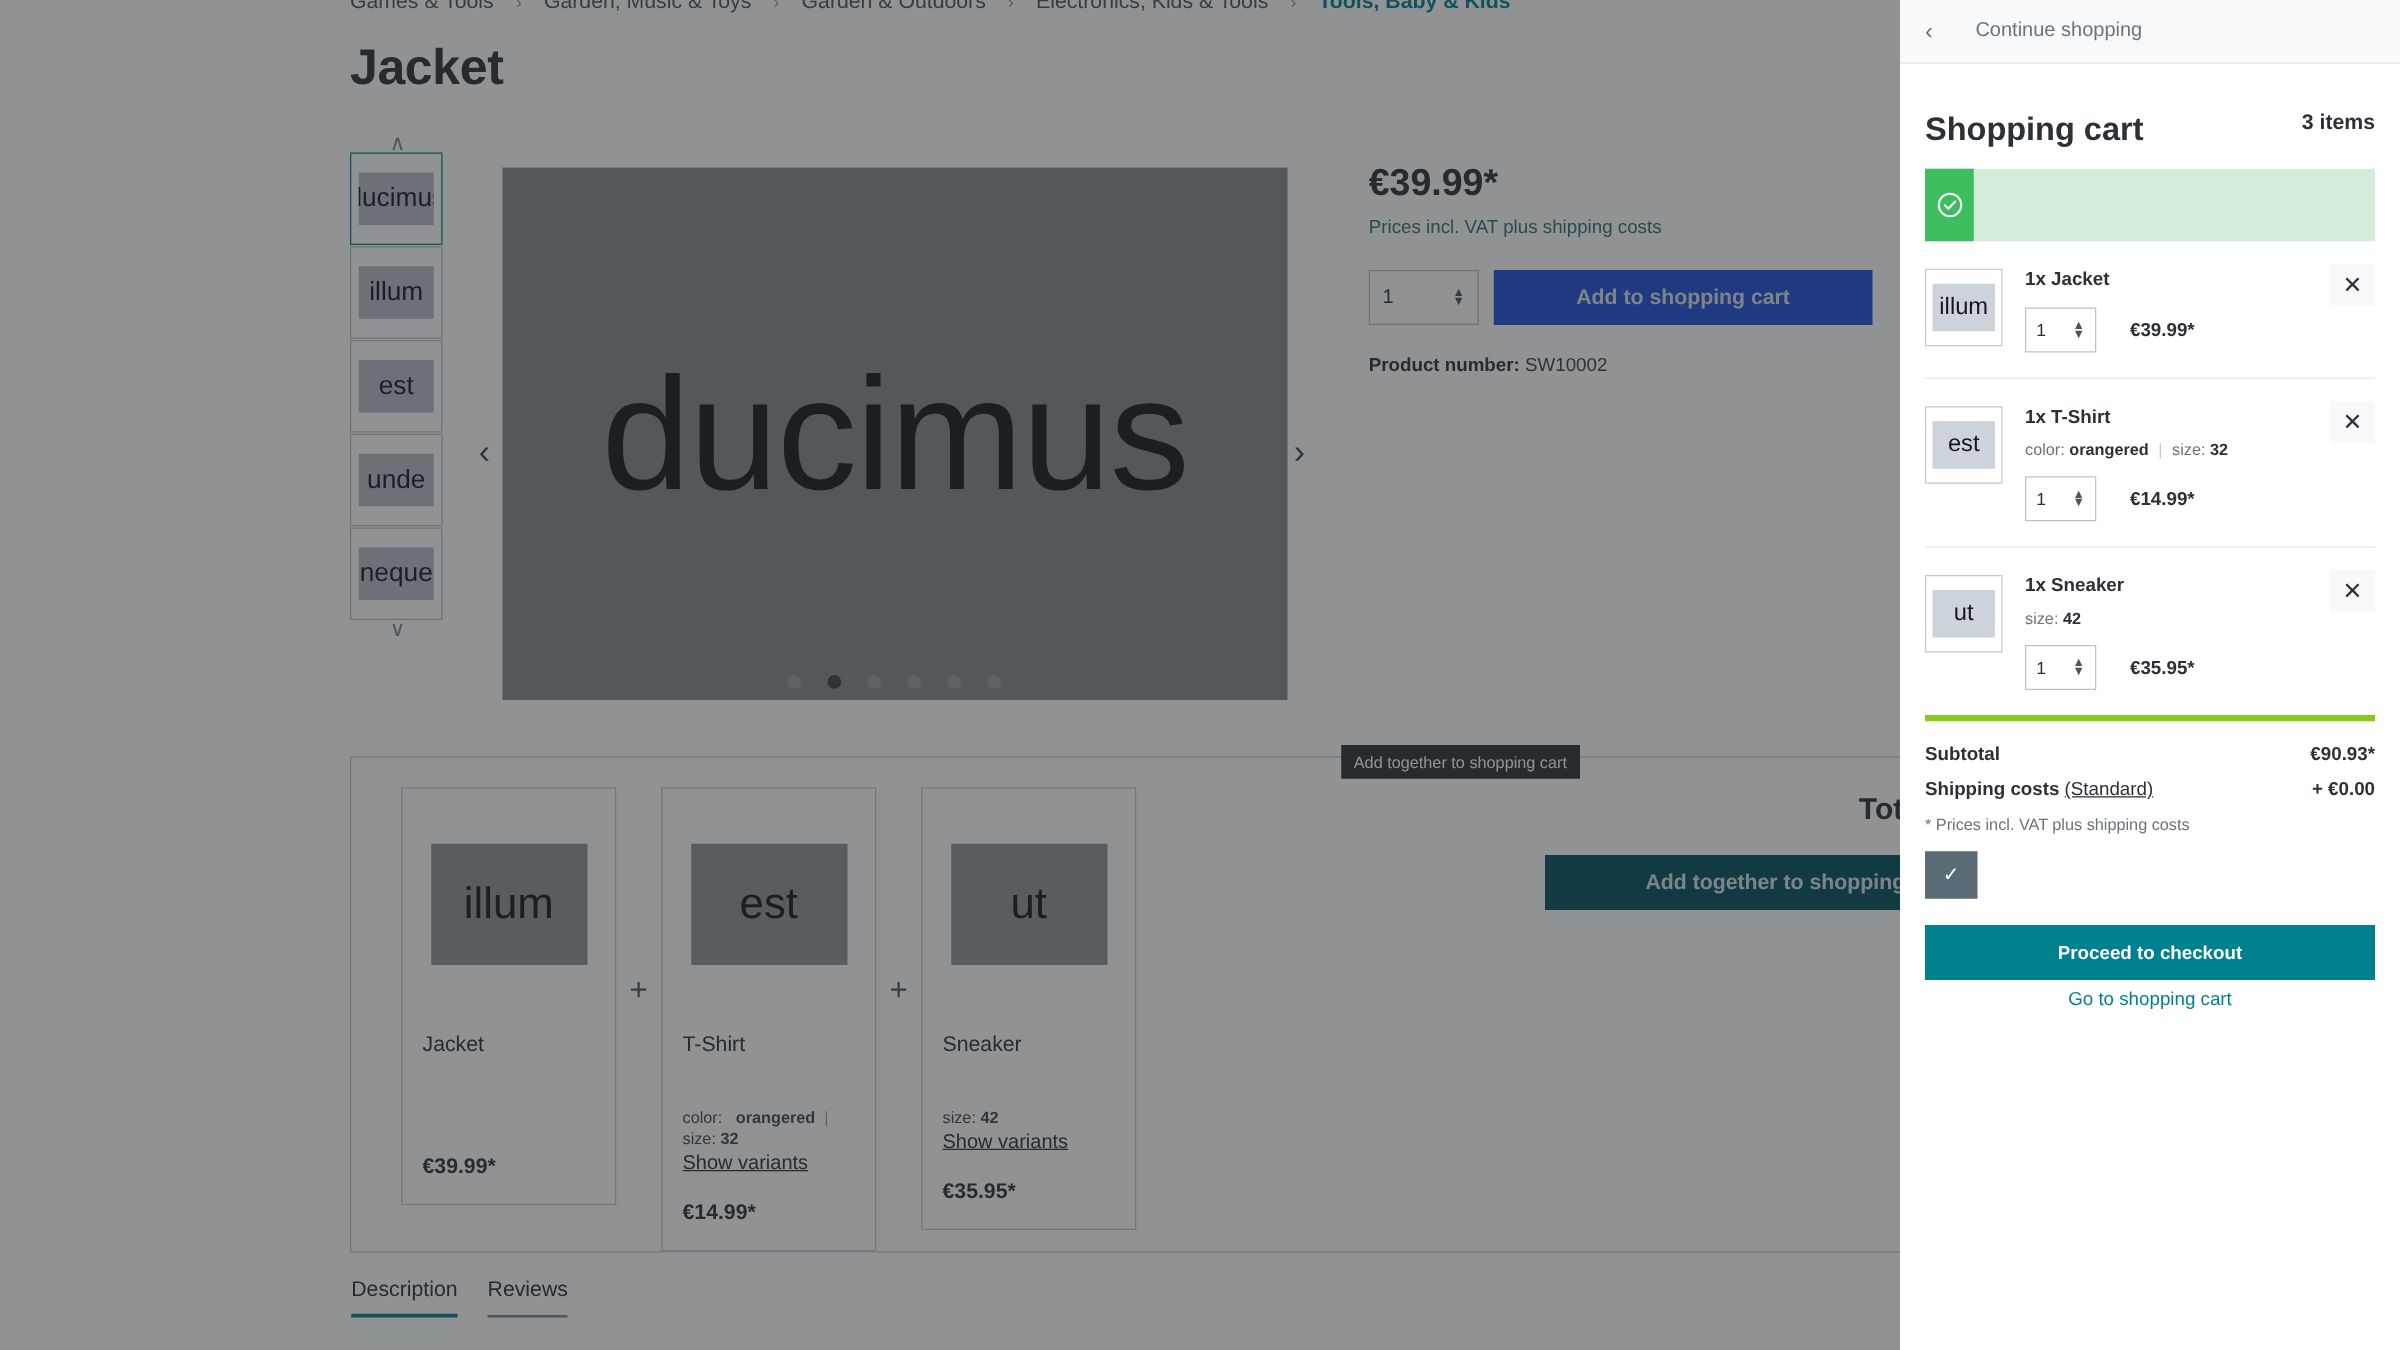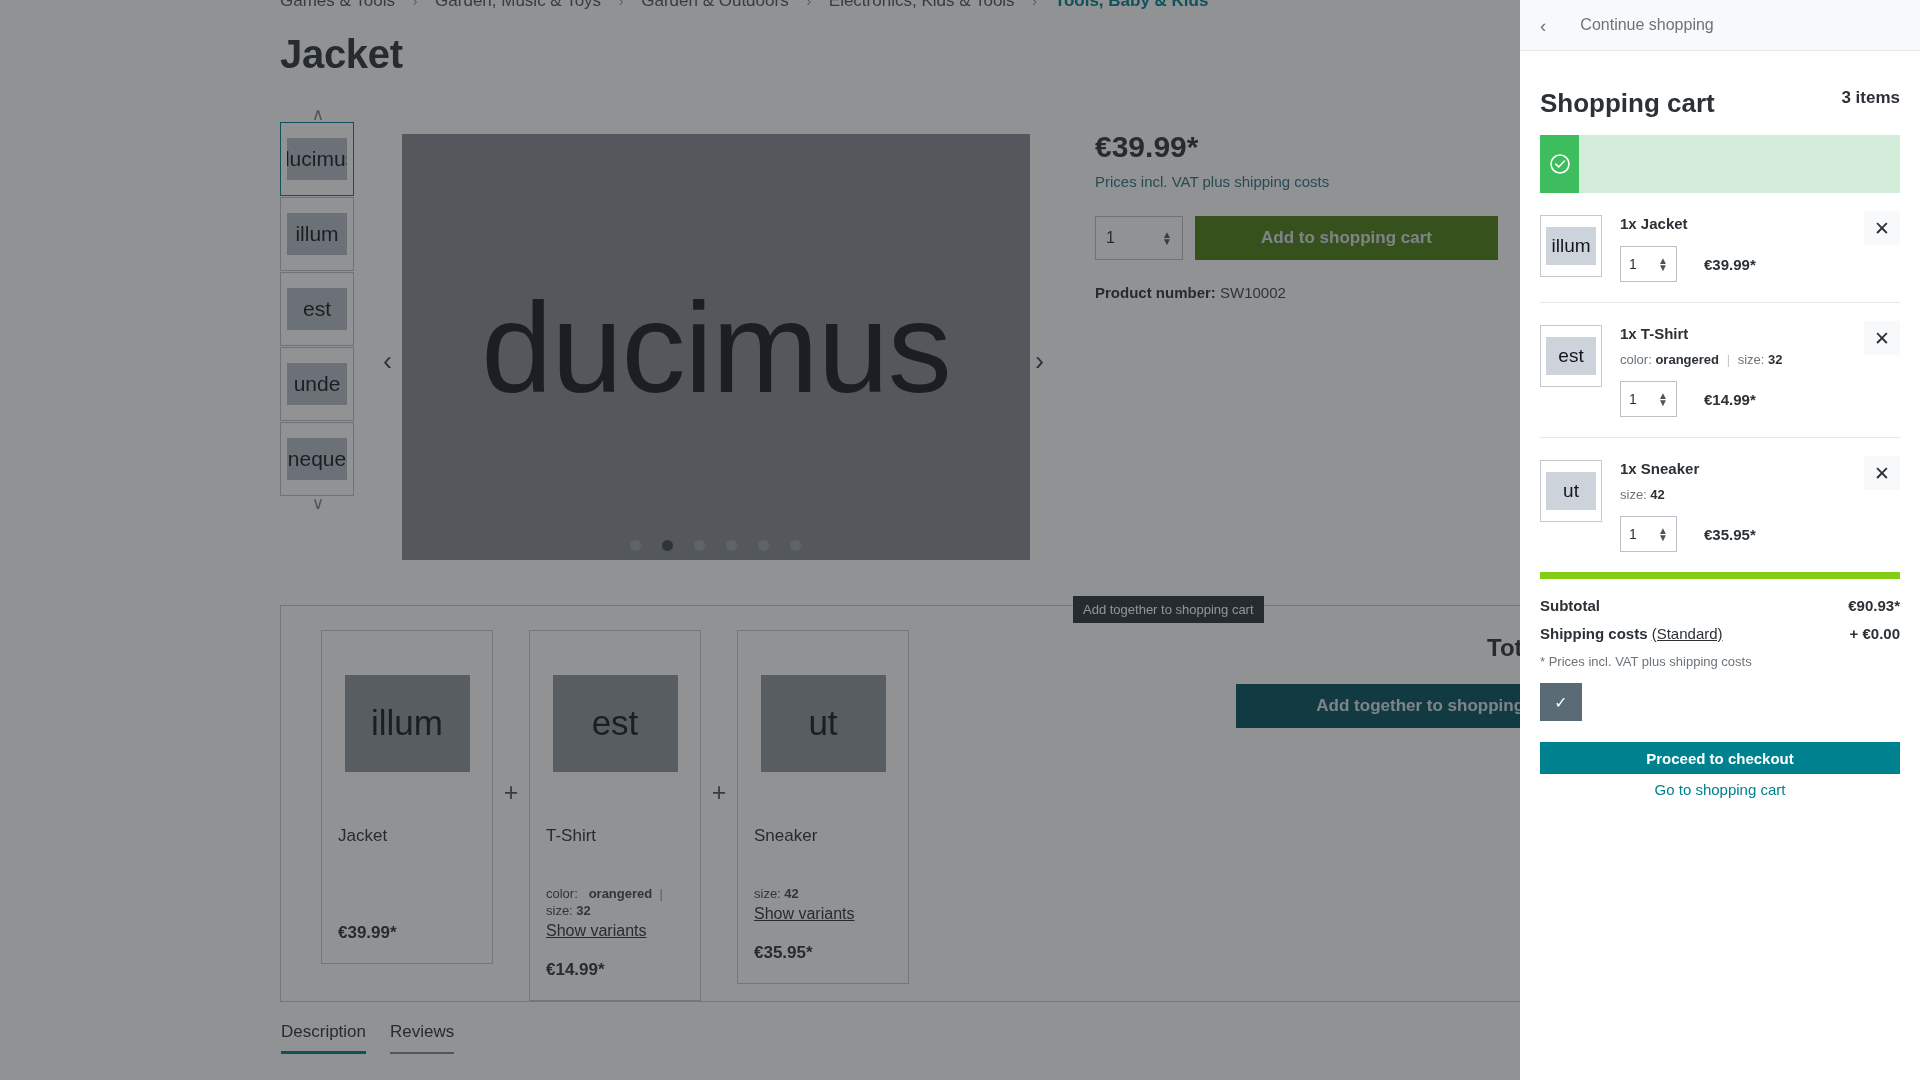--- a/index.html
+++ b/index.html
@@ -60,21 +60,21 @@
   .price { font-size: 30px; font-weight: bold; color: #2b3136; }
   .price-note { margin-top: 9px; font-size: 15px; color: #2f6e78; }
   .qty-row { margin-top: 26px; display: flex; align-items: stretch; }
   .qty-select {
     width: 88px; height: 44px; border: 1px solid #bcc1c7; background: #fff;
     display: flex; align-items: center; padding: 0 10px; justify-content: space-between;
     font-size: 16px; color: #2b3136;
   }
   .spin { display: flex; flex-direction: column; line-height: 7px; font-size: 10px; color: #4a545b; }
   .add-btn {
-    margin-left: 12px; height: 44px; background: #4d7c0f; color: #d9e3e6;
+    margin-left: 12px; height: 44px; background: #1d4ed8; color: #d9e3e6;
     border: none; font-size: 17px; font-weight: bold; padding: 0 66px; white-space: nowrap;
   }
   .prodnum { margin-top: 24px; font-size: 15px; color: #2b3136; }
   .prodnum b { font-weight: bold; }
   .prodnum span { font-weight: normal; color: #3c4349; }
 
   
   .bundle {
     position: absolute; left: 280px; top: 605px; right: 0; height: 397px;
     border: 1px solid #c4c9ce; border-right: none;
@@ -154,37 +154,37 @@
     display: flex; align-items: center; justify-content: space-between; padding: 0 8px;
     font-size: 14px; color: #2b3136;
   }
   .cprice { margin-left: 27px; font-size: 15px; font-weight: bold; color: #2b3136; }
   .cremove {
     position: absolute; right: 0; top: 18px; width: 36px; height: 34px; background: #f8f9fa;
     display: flex; align-items: center; justify-content: center; font-size: 19px; color: #2b3136;
     border: none; font-weight: 300;
   }
 
-  .summary { border-top: 7px solid #84cc16; padding-top: 18px; }
+  .summary { border-top: 5px solid #84cc16; padding-top: 18px; }
   .srow { display: flex; justify-content: space-between; align-items: baseline; margin-bottom: 11px; font-size: 15px; }
   .slabel { font-weight: bold; color: #2b3136; }
   .slabel a { color: #2b3136; text-decoration: underline; font-weight: normal; }
   .svalue { font-weight: bold; color: #2b3136; }
   .vatnote { margin-top: 12px; font-size: 13px; color: #6b747b; }
 
   .codebox { margin-top: 14px; display: flex; height: 38px; }
   .codeinput {
     flex: 1; border: 1px solid #bcc1c7; border-right: none; padding: 0 11px;
     font-size: 14px; color: #2b3136; font-family: "Liberation Sans", sans-serif; outline: none;
   }
   .codeinput::placeholder { color: #b0b6bc; }
   .codebtn { width: 42px; background: #5b6b75; border: none; color: #fff; font-size: 16px; }
 
   .checkout-btn {
-    margin-top: 21px; width: 100%; height: 32px; background: #00818f; color: #fff;
+    margin-top: 21px; width: 100%; height: 44px; background: #00818f; color: #fff;
     border: none; font-size: 15px; font-weight: bold;
   }
   .gocart { margin-top: 7px; text-align: center; font-size: 15px; color: #00818f; }
 </style>
 </head>
 <body>
 
 <div id="root">
 
   <div class="page">

